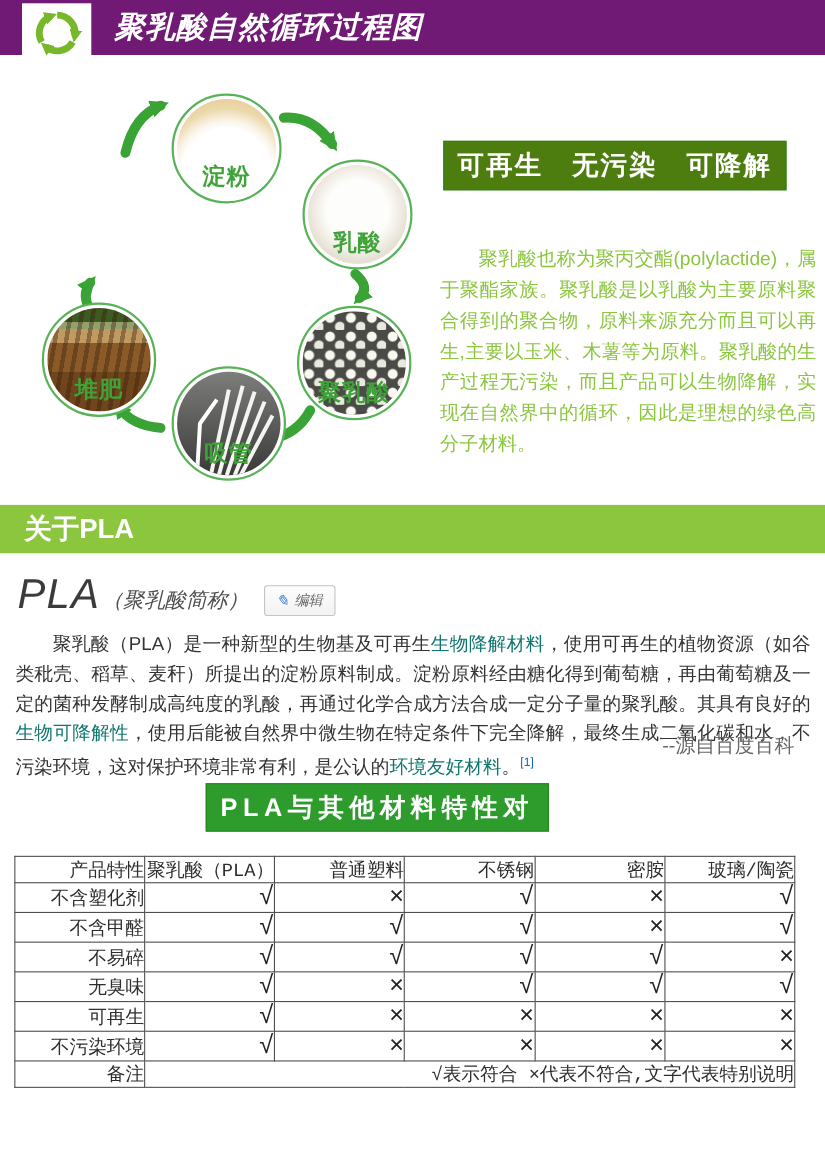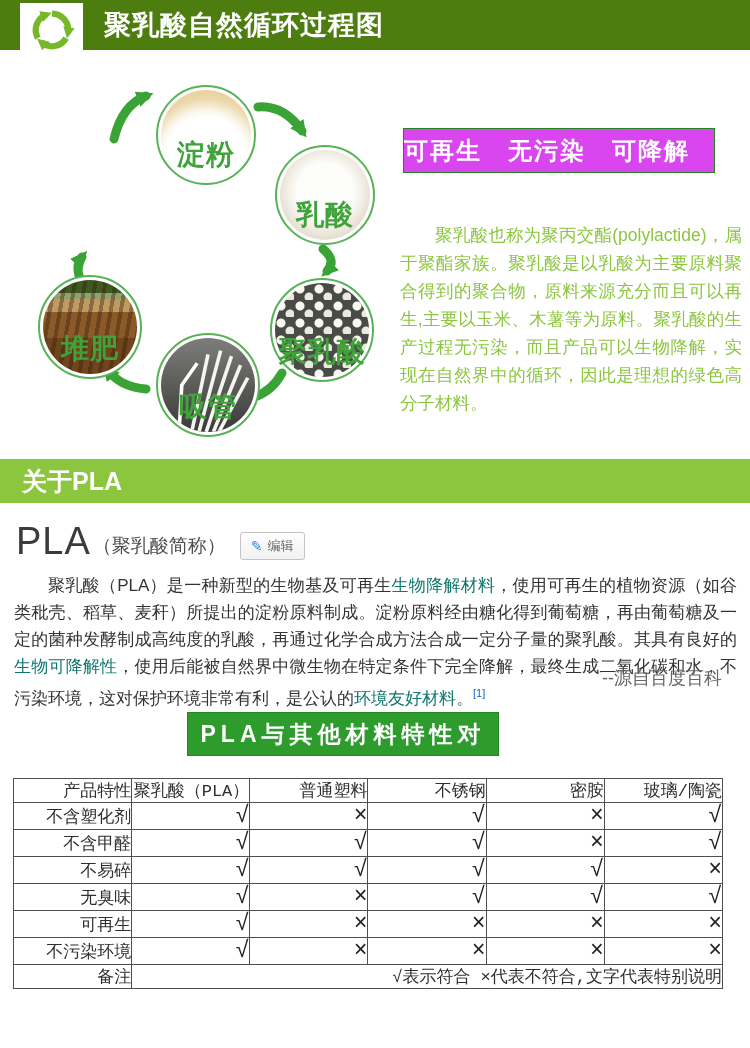--- a/index.html
+++ b/index.html
@@ -1,32 +1,32 @@
 <!DOCTYPE html>
 <html><head>
 <meta charset="utf-8">
 <style>
   * { margin:0; padding:0; box-sizing:border-box; }
   body { background:#fff; font-family:"Liberation Sans", sans-serif; }
   .page { position:relative; width:750px; height:1048px; background:#fff; overflow:hidden; }
 
   
-  .header-bar { position:absolute; left:0; top:0; width:750px; height:50px; background:#4d7c0f; }
+  .header-bar { position:absolute; left:0; top:0; width:750px; height:50px; background:#701a75;font-style:italic; }
   .icon-box { position:absolute; left:20px; top:3px; width:63px; height:53px; background:#fff;
               display:flex; align-items:center; justify-content:center; z-index:2; }
   .header-title { position:absolute; left:104px; top:0; height:50px; line-height:50px;
                   color:#fff; font-size:27px; font-weight:bold; letter-spacing:1px; }
 
   
   .diagram { position:absolute; left:20px; top:75px; width:380px; height:380px; }
   .arrows-svg { position:absolute; left:0; top:0; width:380px; height:380px; }
   .node { position:absolute; border:2px solid #58b258; background:#fff; border-radius:50%; }
   .node-art { position:absolute; left:3px; top:3px; right:3px; bottom:3px; border-radius:50%; overflow:hidden; }
   .node-label { position:absolute; left:0; right:0; bottom:9px; text-align:center;
-                color:#3fa33a; font-size:28px; font-weight:bold; z-index:2; letter-spacing:1px; }
+                color:#3fa33a; font-size:21px; font-weight:bold; z-index:2; letter-spacing:1px; }
   #node-starch  { left:136px; top:10px;  width:100px; height:100px; }
   #node-lactic  { left:255px; top:70px;  width:100px; height:100px; }
   #node-pla     { left:250px; top:203px; width:104px; height:104px; }
   #node-straw   { left:136px; top:258px; width:104px; height:104px; }
   #node-compost { left:18px;  top:200px; width:104px; height:104px; }
   #node-corn    { left:23px;  top:75px;  width:100px; height:100px; }
 
   .art-starch { background: radial-gradient(circle at 50% 74%, #ffffff 0 50%, #faf5ea 58%, #ecd8ab 72%, #e0c68d 100%); }
   .art-lactic { background: radial-gradient(circle at 50% 46%, #fdfdfb 0 42%, #f3efe7 56%, #e5e0d3 70%, #f6f4ef 100%); }
   .art-pla    { background-color:#4a4a46;
@@ -36,29 +36,29 @@
                 background-size:19px 17px; }
   .art-straw  { background: linear-gradient(180deg,#7d7d7b 0,#3a3a38 100%); }
   .art-compost{ background:
                   repeating-linear-gradient(100deg, rgba(55,28,8,.38) 0 4px, rgba(0,0,0,0) 4px 10px),
                   linear-gradient(180deg,#3e5a23 0 14%, #93a06b 14% 20%, #c09a60 20% 34%, #8a5a28 34% 62%, #6f451d 62% 100%); }
   .art-corn   { background:#fff; }
   .art-svg { position:absolute; left:0; top:0; width:100%; height:100%; }
 
   
   .slogan-banner { position:absolute; left:403px; top:128px; width:312px; height:45px;
-                   background:#d946ef; border:1px solid #23851f; color:#fff; text-align:left;
+                   background:#4d7c0f; border:1px solid #23851f; color:#fff; text-align:center;
                    line-height:43px; font-size:24px; font-weight:bold; letter-spacing:2px; }
   .intro-para { position:absolute; left:400px; top:221px; width:342px; color:#8cc63f;
                 font-size:17.5px; line-height:28px; text-align:justify; text-indent:2em; }
 
   
   .section-bar { position:absolute; left:0; top:459px; width:750px; height:44px; background:#8cc63e;
                  color:#fff; font-size:25px; font-weight:bold; line-height:44px; padding-left:22px; }
-  .baike-head { position:absolute; left:16px; top:520px; display:flex; align-items:center; }
+  .baike-head { position:absolute; left:16px; top:520px; display:flex; align-items:center;font-style:italic; }
   .term { font-size:38px; color:#3b3b3b; font-weight:400; letter-spacing:1px; }
   .term-note { font-size:19px; color:#4d4d4d; margin-left:2px; margin-top:8px; }
   .edit-btn { margin-left:14px; margin-top:8px; font-size:13px; color:#666; border:1px solid #c4c4c4;
               border-radius:3px; padding:4px 10px; background:linear-gradient(#fefefe,#f2f2f2);
               display:flex; align-items:center; gap:5px; cursor:pointer; }
   .pencil { color:#3b7dd8; font-size:14px; line-height:1; }
   .baike-para { position:absolute; left:14px; top:572px; width:723px; font-size:17px; line-height:27px;
                 color:#333; text-align:justify; text-indent:2em; }
   .blink { color:#0f766e; cursor:pointer; }
   .cite-ref { color:#1366c2; font-size:11px; vertical-align:super; cursor:pointer; }

